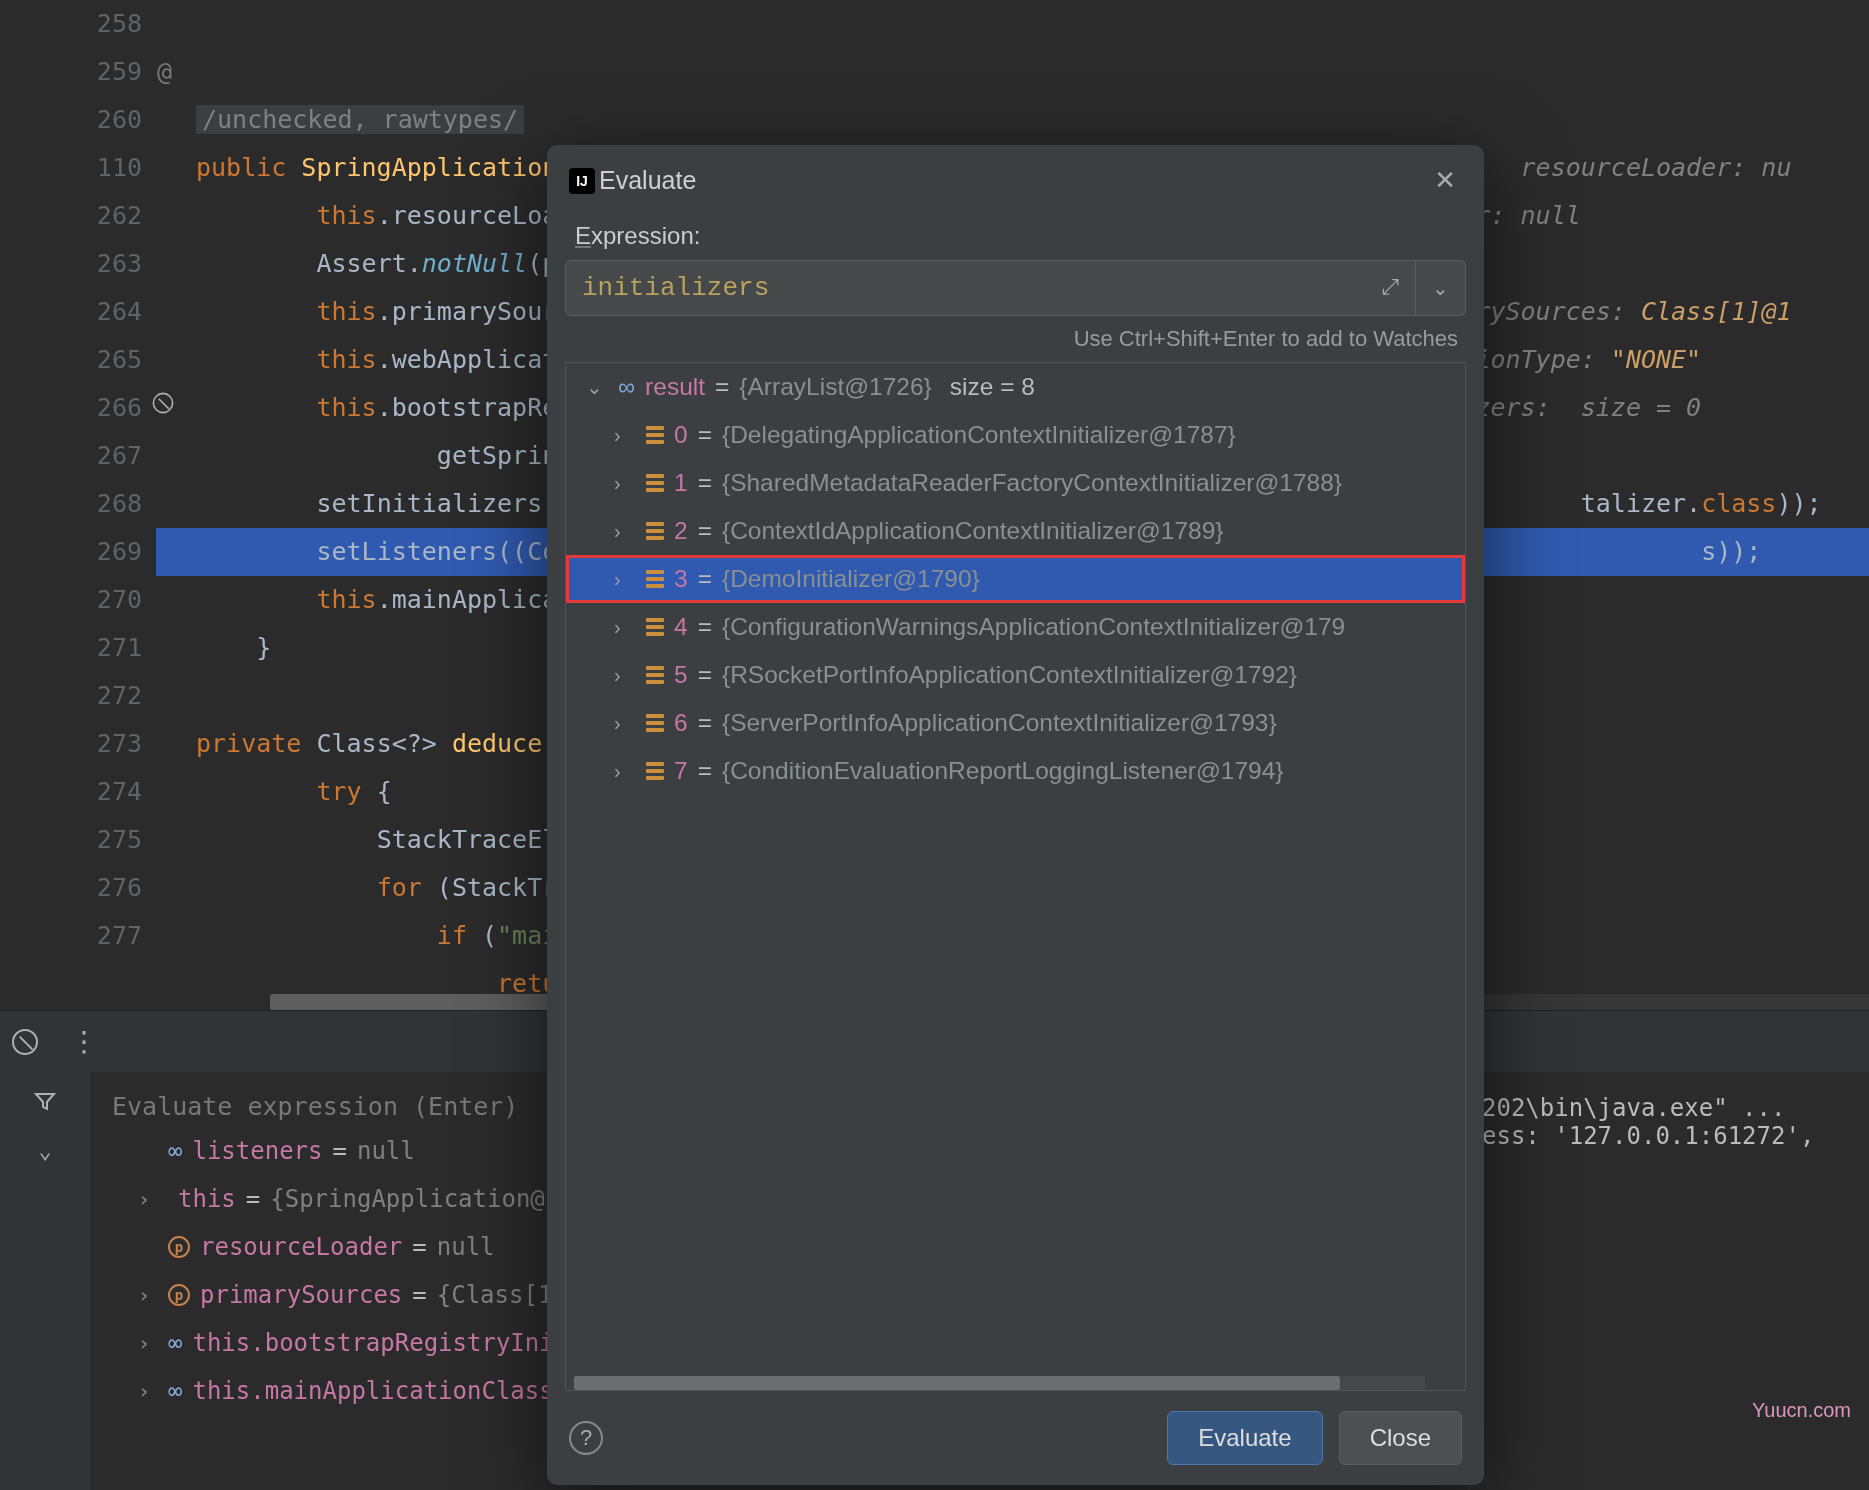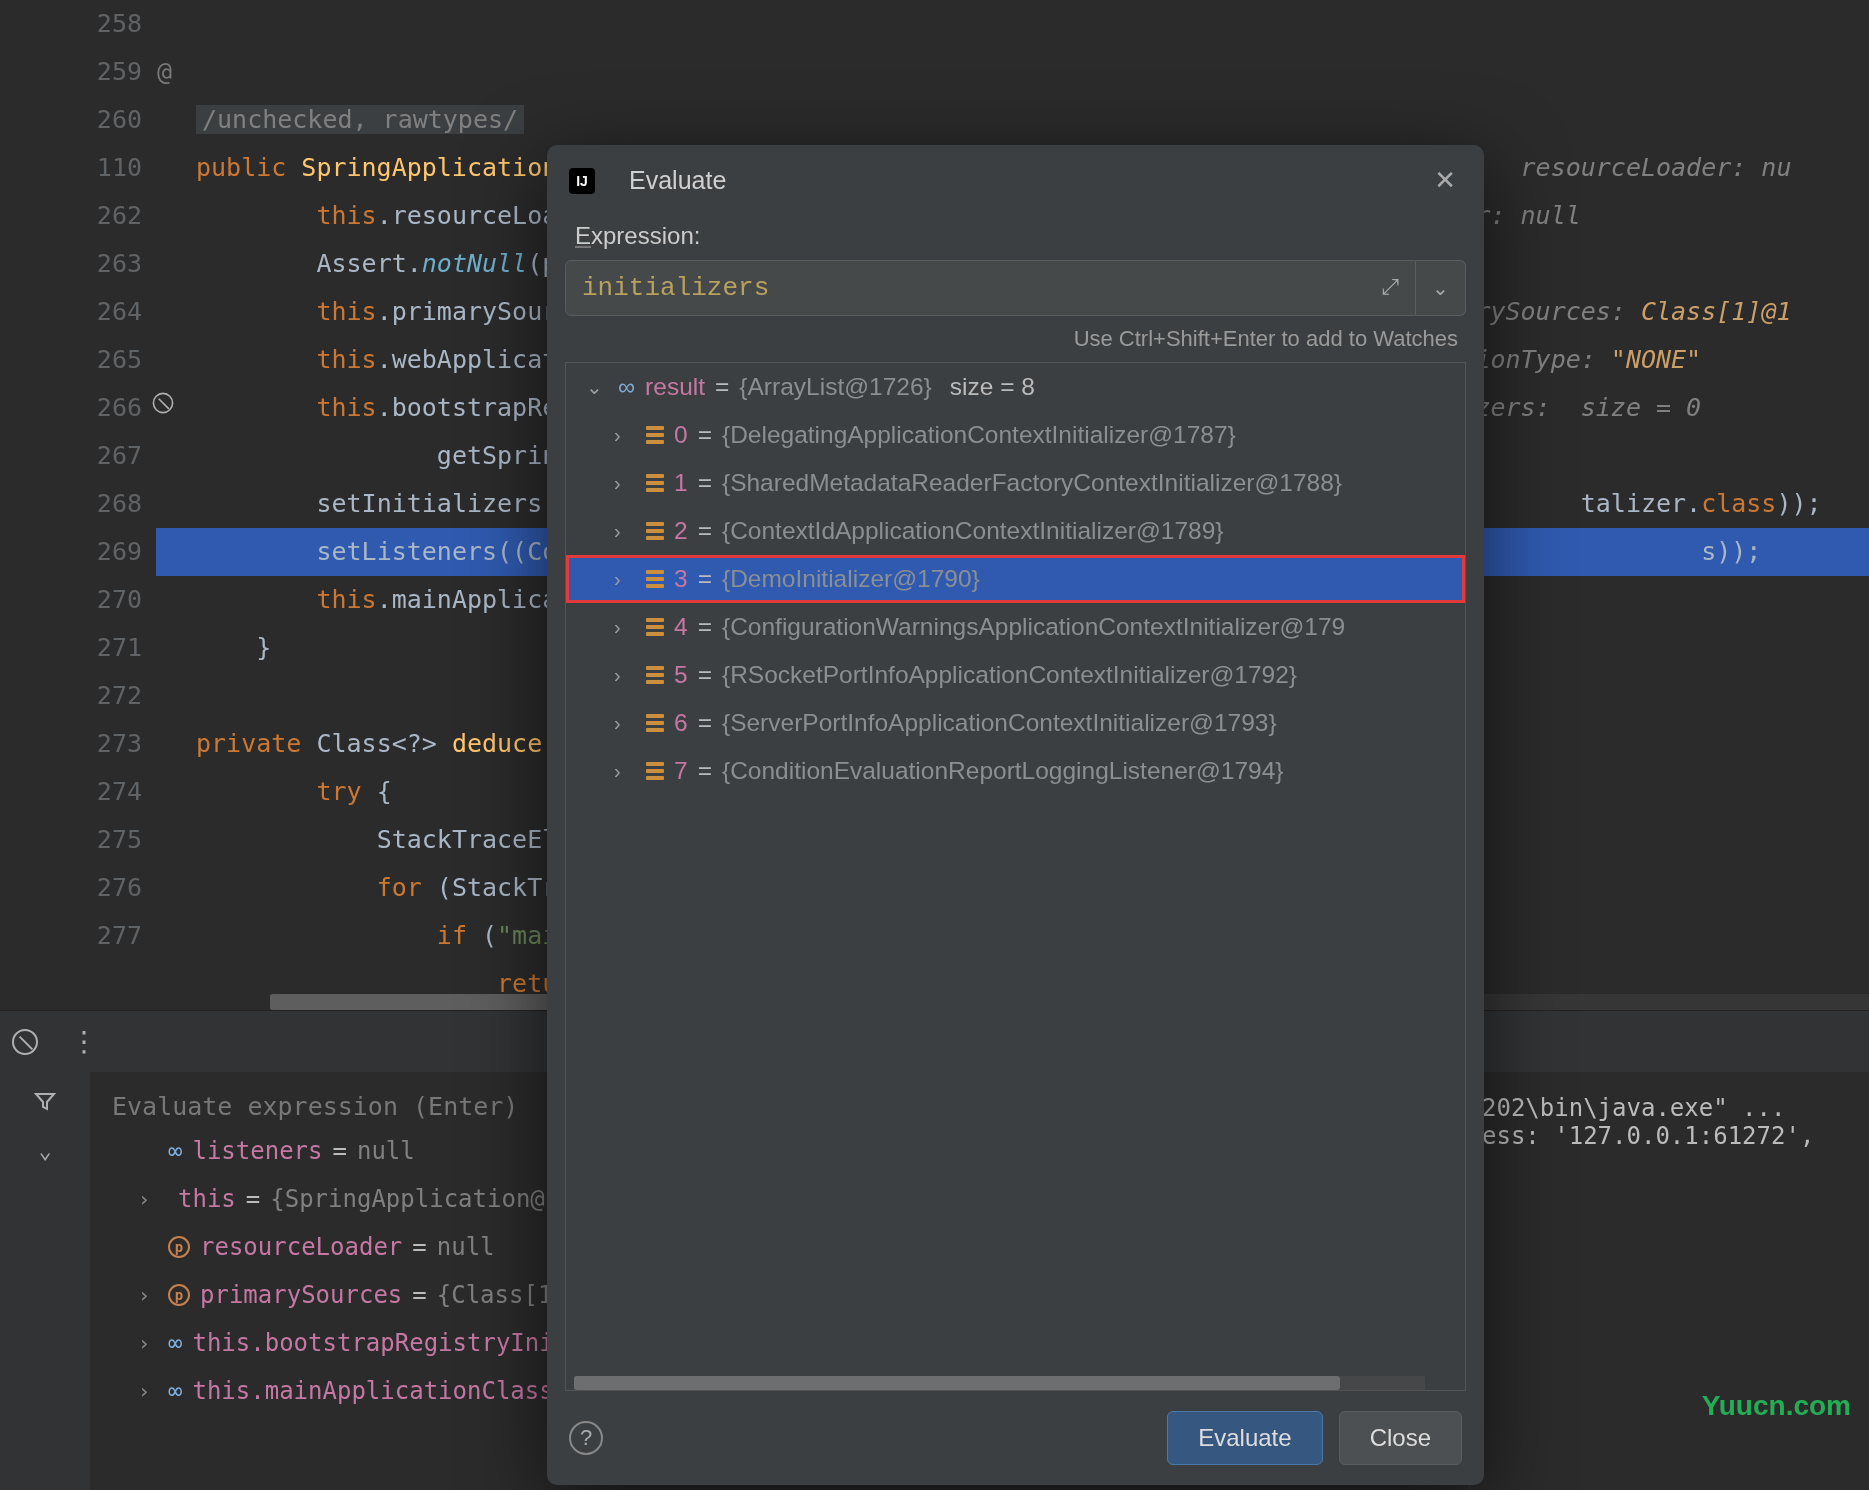--- a/index.html
+++ b/index.html
@@ -112,21 +112,21 @@
 
 
 .dialog {
   position: absolute; left: 547px; top: 145px; width: 937px; height: 1340px;
   background: #3c3f41; border-radius: 10px;
   box-shadow: 0 20px 80px rgba(0,0,0,0.6);
   display: flex; flex-direction: column;
   font-family: -apple-system, "Segoe UI", sans-serif;
 }
 .dlg-title {
-  display: flex; align-items: center; gap: 34px; padding: 20px 28px 10px 22px;
+  display: flex; align-items: center; gap: 4px; padding: 20px 28px 10px 22px;
   font-size: 25px; color: #d0d0d0;
 }
 .dlg-title .ij-icon {
   width: 26px; height: 26px; background: #000; border-radius: 4px;
   display: inline-flex; align-items: center; justify-content: center;
   color: #fff; font-size: 14px; font-weight: bold;
 }
 .dlg-title .close { margin-left: auto; color: #aaa; cursor: pointer; font-size: 26px; }
 .dlg-section-label {
   padding: 16px 28px 10px; font-size: 24px; color: #ccc;
@@ -184,21 +184,21 @@
   display:flex; align-items:center; justify-content:center; color:#aaa; font-size:22px;
 }
 .dlg-footer .spacer { flex: 1; }
 .btn {
   padding: 12px 30px; border-radius: 6px; font-size: 24px; border: 1px solid #5a5d5e;
   background: #4c5052; color: #ddd; cursor: pointer;
 }
 .btn.primary { background: #365880; border-color: #4a78a8; }
 .watermark {
   position: absolute; right: 18px; bottom: 68px;
-  color: #22c55e; font-size: 28px; font-family: sans-serif; font-weight: 700;
+  color: #f9a8d4; font-size: 20px; font-family: sans-serif; font-weight: 400;
   opacity: 0.85;
 }
 </style>
 </head>
 <body>
 
 <div class="editor-area">
   <div class="gutter" id="gutter">
       <div class="line-no">258</div>
       <div class="line-no">259<span class="marker-at">@</span></div>

